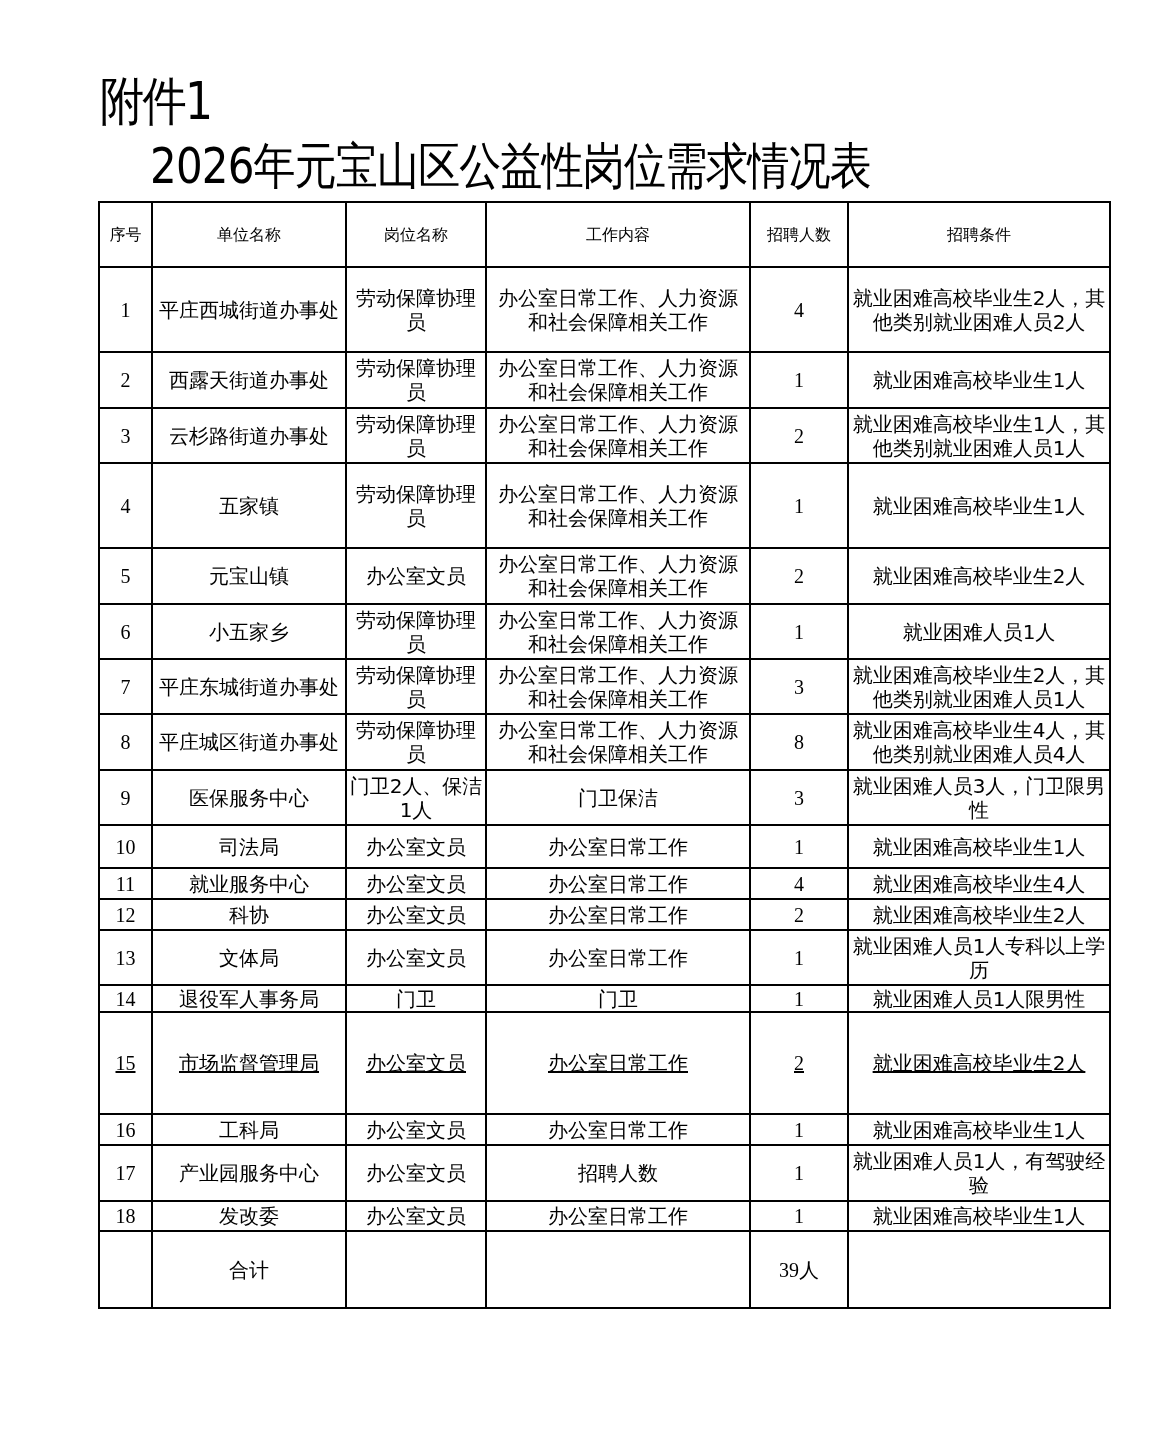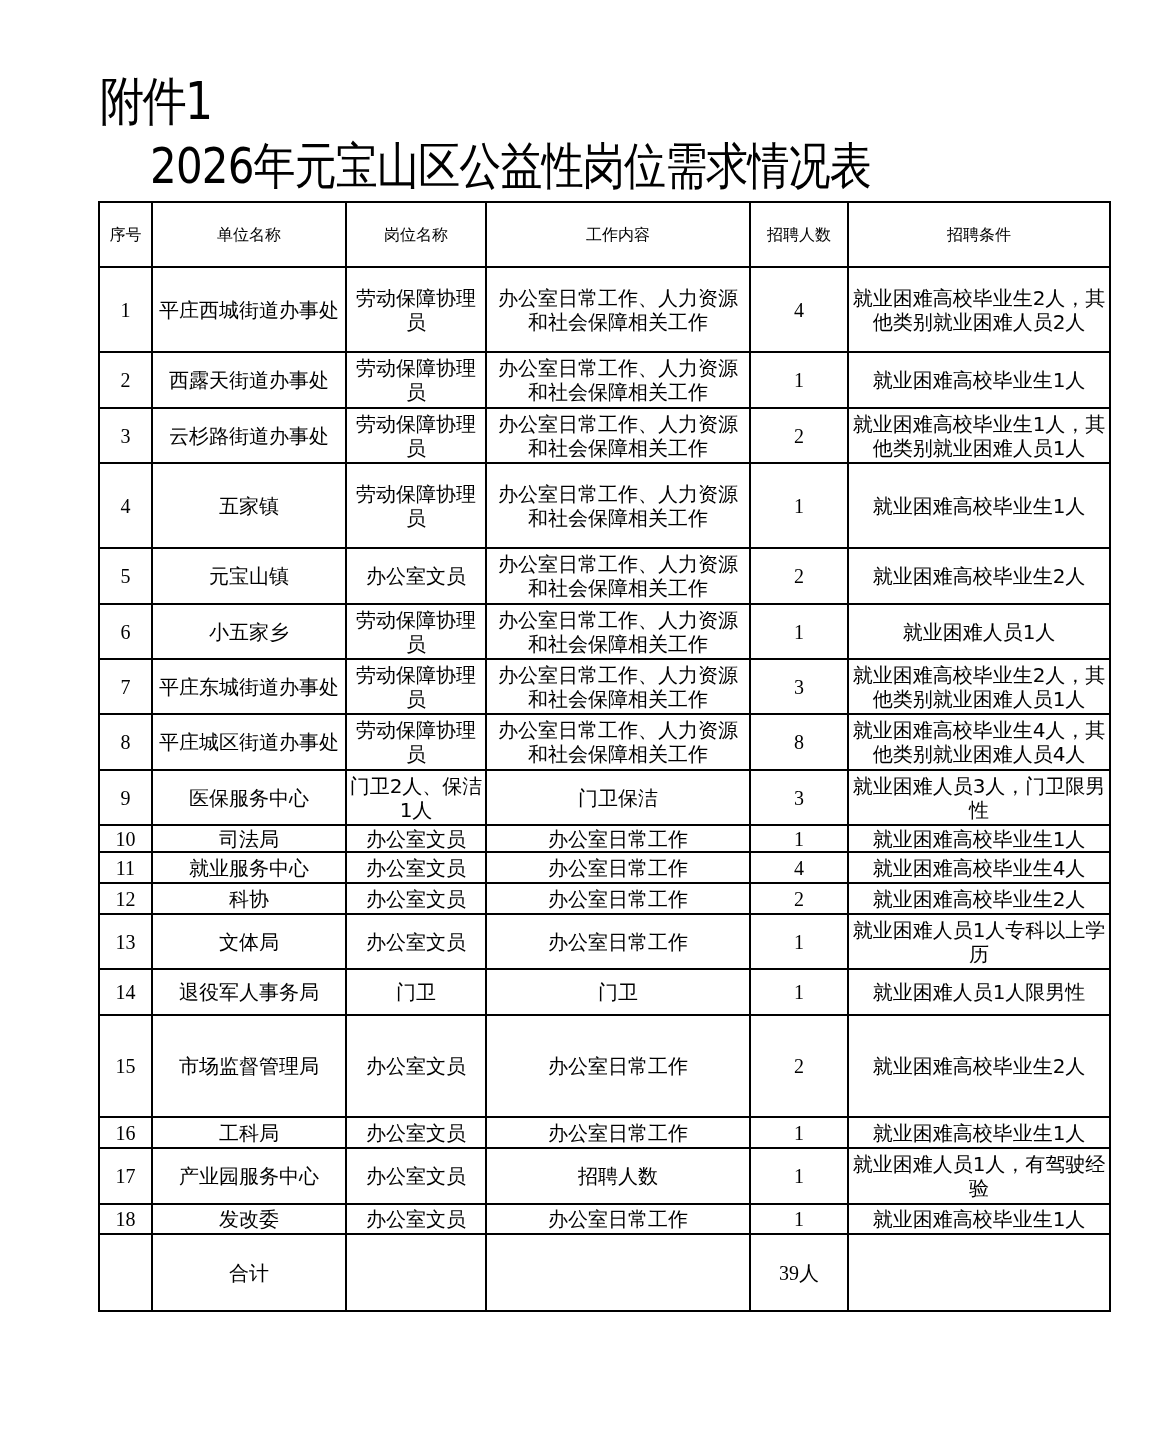--- a/index.html
+++ b/index.html
@@ -106,21 +106,21 @@
         <td>就业困难高校毕业生4人，其他类别就业困难人员4人</td>
       </tr>
       <tr style="height: 55px;">
         <td class="num">9</td>
         <td>医保服务中心</td>
         <td>门卫2人、保洁1人</td>
         <td>门卫保洁</td>
         <td class="num">3</td>
         <td>就业困难人员3人，门卫限男性</td>
       </tr>
-      <tr style="height: 27px; padding-left: 32px;">
+      <tr style="height: 43px; padding-left: 32px;">
         <td class="num">10</td>
         <td>司法局</td>
         <td>办公室文员</td>
         <td>办公室日常工作</td>
         <td class="num">1</td>
         <td>就业困难高校毕业生1人</td>
       </tr>
       <tr style="height: 31px;">
         <td class="num">11</td>
         <td>就业服务中心</td>
@@ -138,29 +138,29 @@
         <td>就业困难高校毕业生2人</td>
       </tr>
       <tr style="height: 55px;">
         <td class="num">13</td>
         <td>文体局</td>
         <td>办公室文员</td>
         <td>办公室日常工作</td>
         <td class="num">1</td>
         <td>就业困难人员1人专科以上学历</td>
       </tr>
-      <tr style="height: 46px;">
+      <tr style="height: 27px;">
         <td class="num">14</td>
         <td>退役军人事务局</td>
         <td>门卫</td>
         <td>门卫</td>
         <td class="num">1</td>
         <td>就业困难人员1人限男性</td>
       </tr>
-      <tr style="height: 102px;">
+      <tr style="height: 102px; text-decoration: underline;">
         <td class="num">15</td>
         <td>市场监督管理局</td>
         <td>办公室文员</td>
         <td>办公室日常工作</td>
         <td class="num">2</td>
         <td>就业困难高校毕业生2人</td>
       </tr>
       <tr style="height: 31px; margin-left: 30px;">
         <td class="num">16</td>
         <td>工科局</td>

